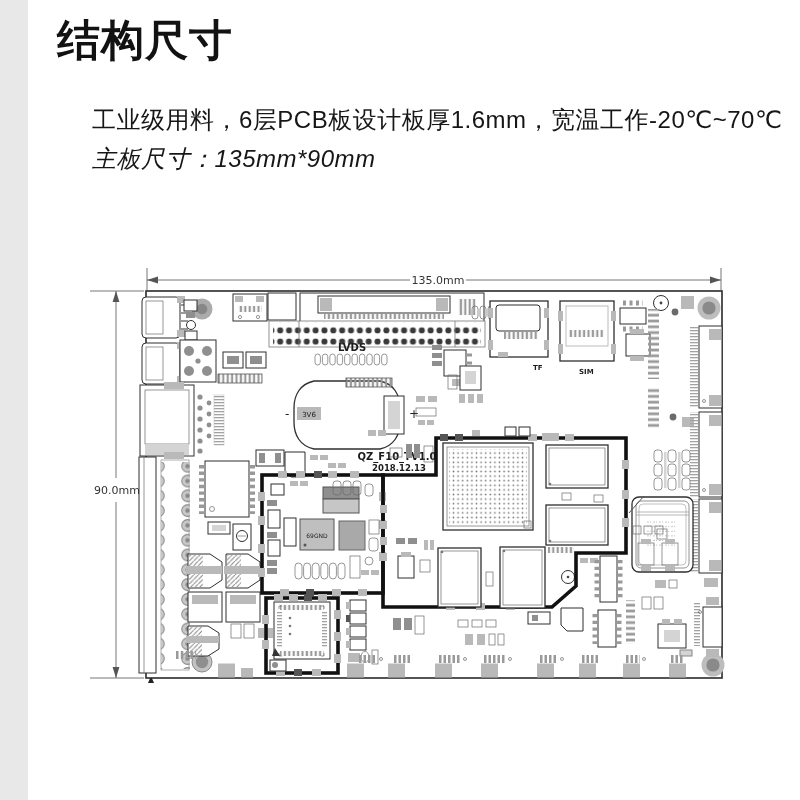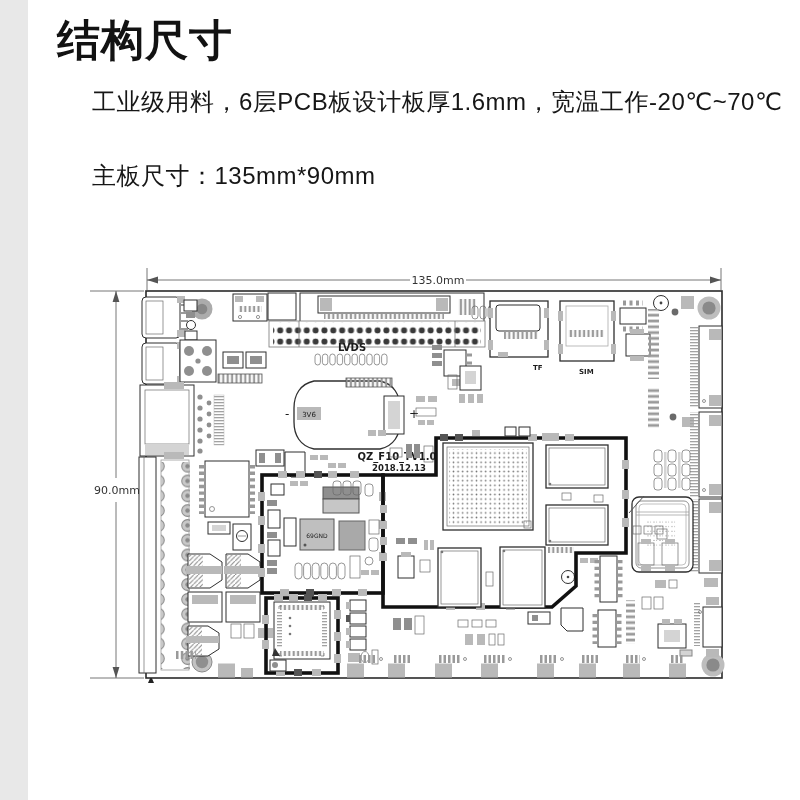--- a/index.html
+++ b/index.html
@@ -1,21 +1,21 @@
 <!DOCTYPE html>
 <html><head>
 <meta charset="utf-8">
 <style>
   html,body{margin:0;padding:0;background:#e8e8e8;}
   .page{position:relative;width:800px;height:800px;background:#ffffff;overflow:hidden;
         font-family:"Liberation Sans","DejaVu Sans",sans-serif;margin-left:28px;}
   .title{position:absolute;left:29px;top:12px;margin:0;font-size:43px;font-weight:700;
          color:#121212;letter-spacing:1px;}
   .spec{position:absolute;left:64px;margin:0;font-size:24px;color:#161616;letter-spacing:0.5px;}
-  .spec1{top:86px;text-align:right;} .spec2{top:160px;}
+  .spec1{top:104px;text-align:right;} .spec2{top:143px;font-style:italic;}
   svg{position:absolute;left:0;top:240px;}
   
   .s  {fill:none;stroke:#2f2f2f;stroke-width:1;}
   .s08{fill:none;stroke:#6a6a6a;stroke-width:0.7;}
   .sw {fill:#ffffff;stroke:#2f2f2f;stroke-width:1;}
   .sw12{fill:#ffffff;stroke:#2f2f2f;stroke-width:1.3;}
   .g1{fill:#b9b9b9;} .g2{fill:#8f8f8f;} .g3{fill:#d4d4d4;} .g4{fill:#555;}
   .thick{fill:none;stroke:#111;stroke-width:3.6;}
   .dim{stroke:#666;stroke-width:0.9;fill:none;}
   .dimtxt{font:11px "DejaVu Sans",sans-serif;fill:#333;}

